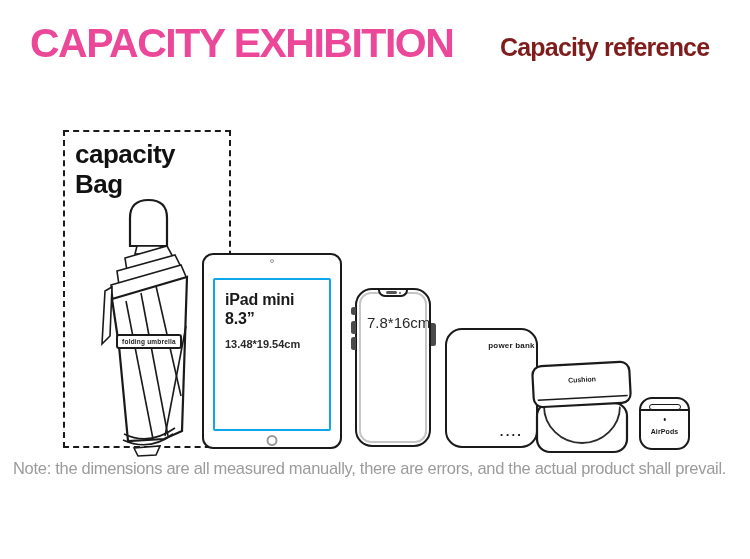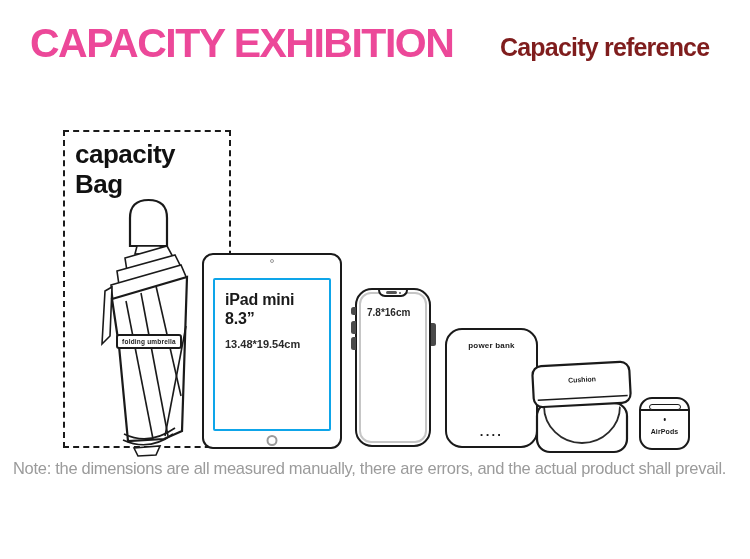--- a/index.html
+++ b/index.html
@@ -71,25 +71,25 @@
   }
   .iphone-notch .pill { width:11px; height:3px; background:#555; border-radius:2px; }
   .iphone-notch .dot  { width:2px; height:2px; background:#555; border-radius:50%; }
   .iphone .side-btn { position:absolute; width:5px; background:#4a4a4a; }
   .btn-l1 { left:-6.5px; top:17px;  height:8px;  border-radius:2.5px 0 0 2.5px; }
   .btn-l2 { left:-6.5px; top:31px;  height:13px; border-radius:2.5px 0 0 2.5px; }
   .btn-l3 { left:-6.5px; top:47px;  height:13px; border-radius:2.5px 0 0 2.5px; }
   .btn-r1 { right:-6.5px; top:33px; height:23px; border-radius:0 2.5px 2.5px 0; }
   .iphone-text { position:absolute; left:10px; top:13px; }
   .iphone-name { font-size:14.5px; font-weight:800; line-height:1.22; letter-spacing:-0.2px; }
-  .iphone-dims { margin-top:4px; font-size:10px; font-weight:700; color:#2a2a2a; }
+  .iphone-dims { margin-top:11px; font-size:15px; font-weight:400; color:#2a2a2a; }
   
   .powerbank {
     position:absolute; left:445px; top:328px; width:93px; height:120px; z-index:3;
-    background:#fff; border:2.5px solid #1a1a1a; border-radius:17px;
+    background:#fff; border:2.5px solid #1a1a1a; border-radius:17px;padding-left:20px;
   }
   .powerbank-label {
     position:absolute; top:11px; width:100%; text-align:center;
     font-size:8px; font-weight:800; letter-spacing:0.2px;
   }
   .powerbank-dots {
     position:absolute; bottom:4px; width:100%; text-align:center;
     font-size:13px; font-weight:800; letter-spacing:1.5px; color:#1a1a1a;
   }
   

